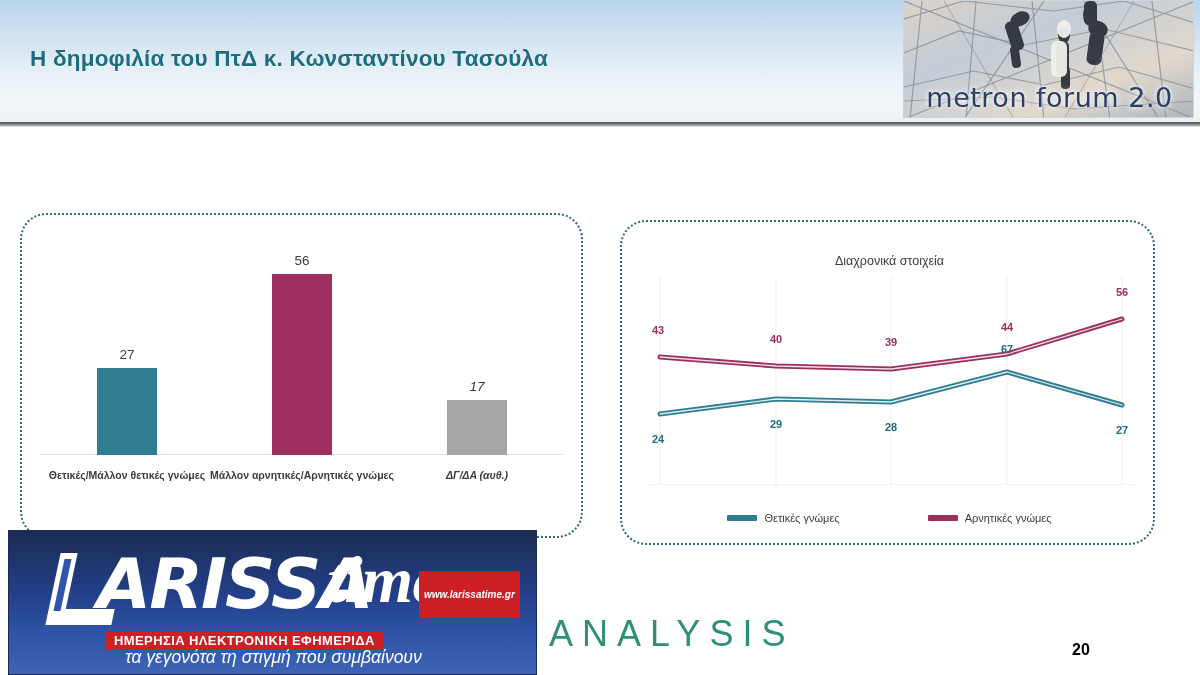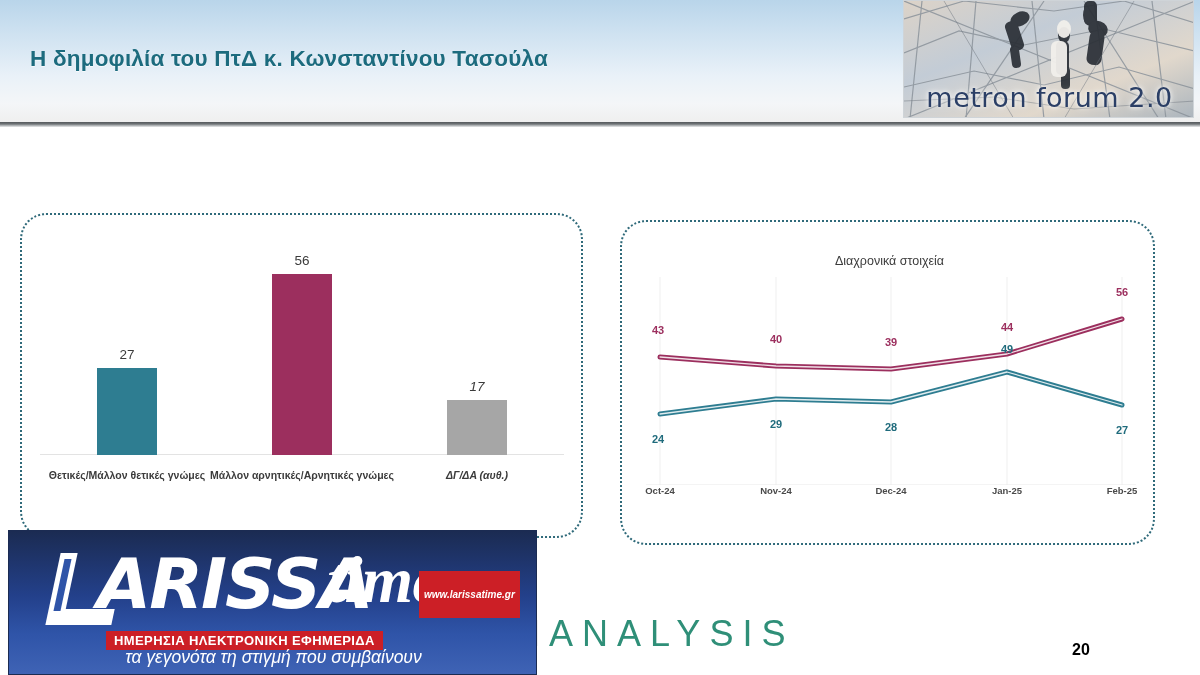--- a/index.html
+++ b/index.html
@@ -273,38 +273,41 @@
         <line x1="0" y1="208" x2="490" y2="208" stroke="#e8e8e8" stroke-width="1"></line>
         <path d="M14 137 L130 122 L245 125 L361 95 L476 128" fill="none" stroke="#2e7d91" stroke-width="5" stroke-linejoin="round" stroke-linecap="round"></path>
         <path d="M14 137 L130 122 L245 125 L361 95 L476 128" fill="none" stroke="#ffffff" stroke-width="1.3" stroke-linejoin="round" stroke-linecap="round" opacity="0.85"></path>
         <path d="M14 80 L130 89 L245 92 L361 77 L476 42" fill="none" stroke="#9c2f5e" stroke-width="5" stroke-linejoin="round" stroke-linecap="round"></path>
         <path d="M14 80 L130 89 L245 92 L361 77 L476 42" fill="none" stroke="#ffffff" stroke-width="1.3" stroke-linejoin="round" stroke-linecap="round" opacity="0.85"></path>
       </svg>
     <div id="line-point-labels">
         <div class="pt-label pt-pos" style="left: 12px; top: 156px;">24</div>
         <div class="pt-label pt-pos" style="left: 130px; top: 141px;">29</div>
         <div class="pt-label pt-pos" style="left: 245px; top: 144px;">28</div>
-        <div class="pt-label pt-pos" style="left: 361px; top: 66px;">49</div>
+        <div class="pt-label pt-pos" style="left: 361px; top: 66px;">67</div>
         <div class="pt-label pt-pos" style="left: 476px; top: 147px;">27</div>
         <div class="pt-label pt-neg" style="left: 12px; top: 47px;">43</div>
         <div class="pt-label pt-neg" style="left: 130px; top: 56px;">40</div>
         <div class="pt-label pt-neg" style="left: 245px; top: 59px;">39</div>
         <div class="pt-label pt-neg" style="left: 361px; top: 44px;">44</div>
         <div class="pt-label pt-neg" style="left: 476px; top: 9px;">56</div>
       </div>
   </div>
 
-  <div id="line-axis">
-      <div class="x-tick" style="left: 14px; top: 0px;">Oct-24</div>
-      <div class="x-tick" style="left: 130px; top: 0px;">Nov-24</div>
-      <div class="x-tick" style="left: 245px; top: 0px;">Dec-24</div>
-      <div class="x-tick" style="left: 361px; top: 0px;">Jan-25</div>
-      <div class="x-tick" style="left: 476px; top: 0px;">Feb-25</div>
-    </div>
-
+
+  <div id="line-legend">
+    <div class="legend-item">
+      <span class="legend-swatch" style="background: rgb(46, 125, 145);"></span>
+      <span class="legend-text">Θετικές γνώμες</span>
+    </div>
+    <div class="legend-item">
+      <span class="legend-swatch" style="background: rgb(156, 47, 94);"></span>
+      <span class="legend-text">Αρνητικές γνώμες</span>
+    </div>
+  </div>
 </div>
 
 <div id="analysis-mark"><span class="first">N</span><span>ANALYSIS</span></div>
 
 <div id="larissa-logo">
   <div id="larissa-row">
     <div id="larissa-L">
       <span class="lv"></span>
         <span class="lh"></span>
         <span class="linner"></span>

